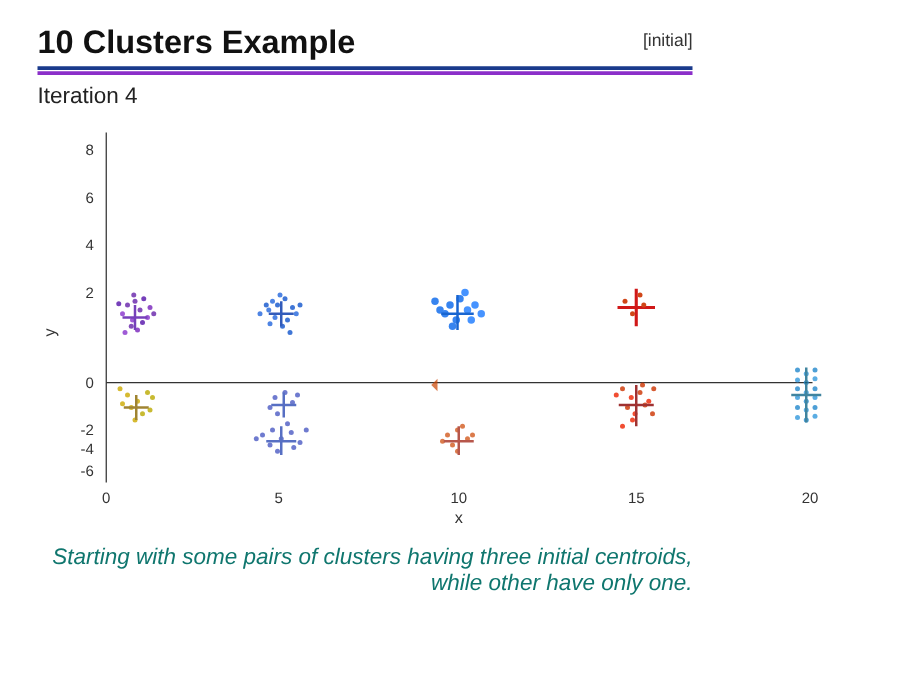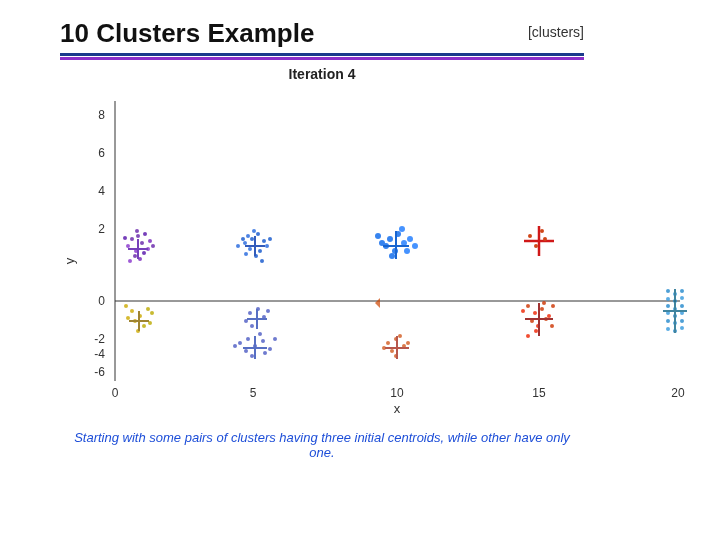--- a/index.html
+++ b/index.html
@@ -10,21 +10,20 @@
       font-family: Arial, sans-serif;
       overflow: hidden;
       position: relative;
     }
 
     .page {
       width: 584px;
       height: 540px;
       position: relative;
       padding: 18px 30px 0 30px;
-      margin-left: 30px;
     }
 
     .header {
       display: flex;
       justify-content: space-between;
       align-items: flex-start;
       margin-bottom: 4px;
     }
 
     .title {
@@ -46,64 +45,63 @@
       margin-bottom: 1px;
     }
     .divider-purple {
       height: 3px;
       background: #8b2fc9;
       width: 100%;
       margin-bottom: 6px;
     }
 
     .iteration-label {
-      text-align: center;
-      font-size: 14px;
-      font-weight: bold;
+      font-size: 18px;
+      font-weight: normal;
       color: #222;
       margin-bottom: 4px;
     }
 
     .chart-area {
       position: relative;
       width: 640px;
       height: 340px;
       margin: 0 auto;
       background: #fff;
     }
 
     .chart-svg {
       width: 100%;
       height: 100%;
     }
 
     .bottom-text {
-      text-align: center;
-      font-size: 13px;
-      color: #1d4ed8;
+      text-align: right;
+      font-size: 18px;
+      color: #0f766e;
       margin-top: 4px;
       font-style: italic;
     }
 
     .footer {
       display: flex;
       justify-content: space-between;
       margin-top: 8px;
       font-size: 13px;
       color: #333;
     }
   </style>
 </head>
 <body>
 
 <div class="page">
 
   <div class="header">
     <div class="title">10 Clusters Example</div>
-    <div class="optional-tag">[clusters]</div>
+    <div class="optional-tag">[initial]</div>
   </div>
 
   <div class="divider-blue"></div>
   <div class="divider-purple"></div>
 
   <div class="iteration-label">Iteration 4</div>
 
   <div class="chart-area">
     <svg class="chart-svg" viewBox="0 0 640 330" xmlns="http://www.w3.org/2000/svg">
 

